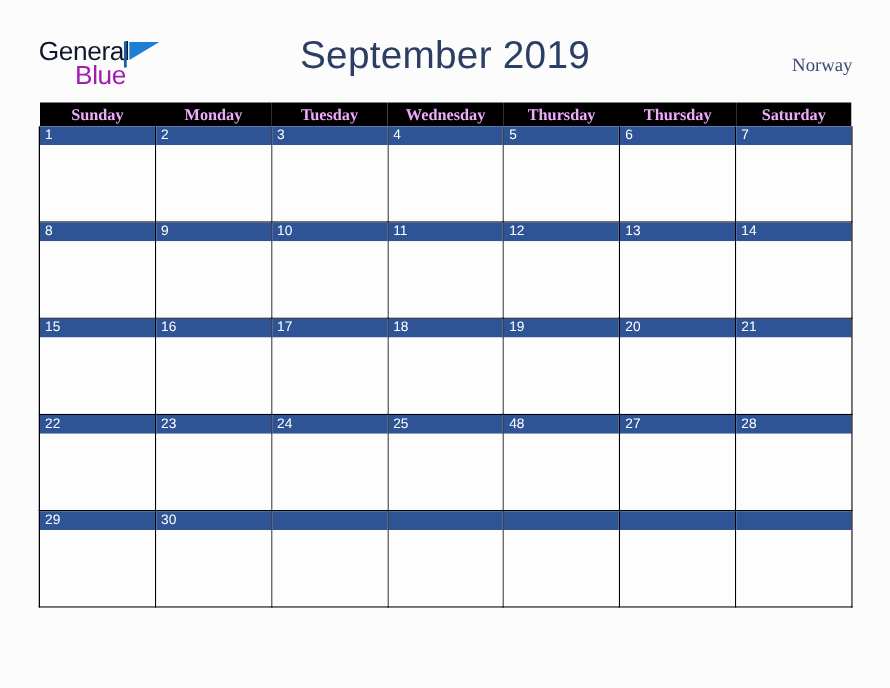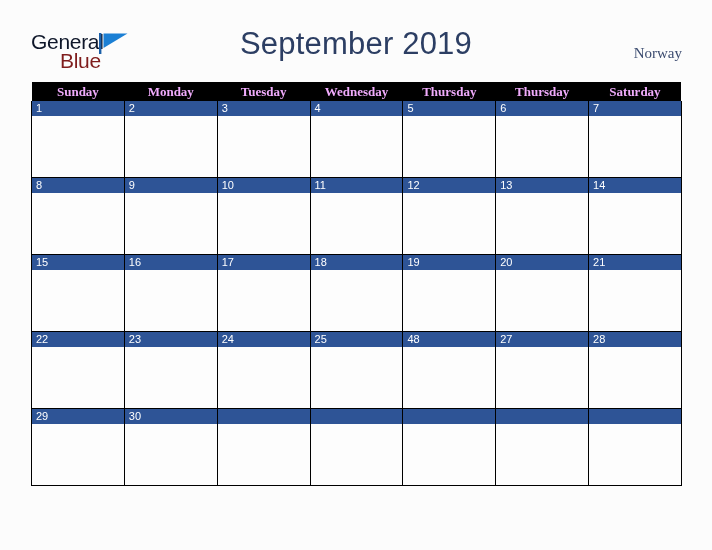--- a/index.html
+++ b/index.html
@@ -45,21 +45,21 @@
     color: #0f172a;
     letter-spacing: -0.3px;
     line-height: 21px;
   }
   .logo-blue {
     position: absolute;
     left: 29px;
     top: 19px;
     font-family: "Liberation Sans", sans-serif;
     font-size: 21px;
-    color: #7f1d1d;
+    color: #a21caf;
     letter-spacing: -0.3px;
     line-height: 21px;
     text-align: center;
   }
   .logo-mark {
     position: absolute;
     left: 68px;
     top: 2px;
     width: 30px;
     height: 22px;

